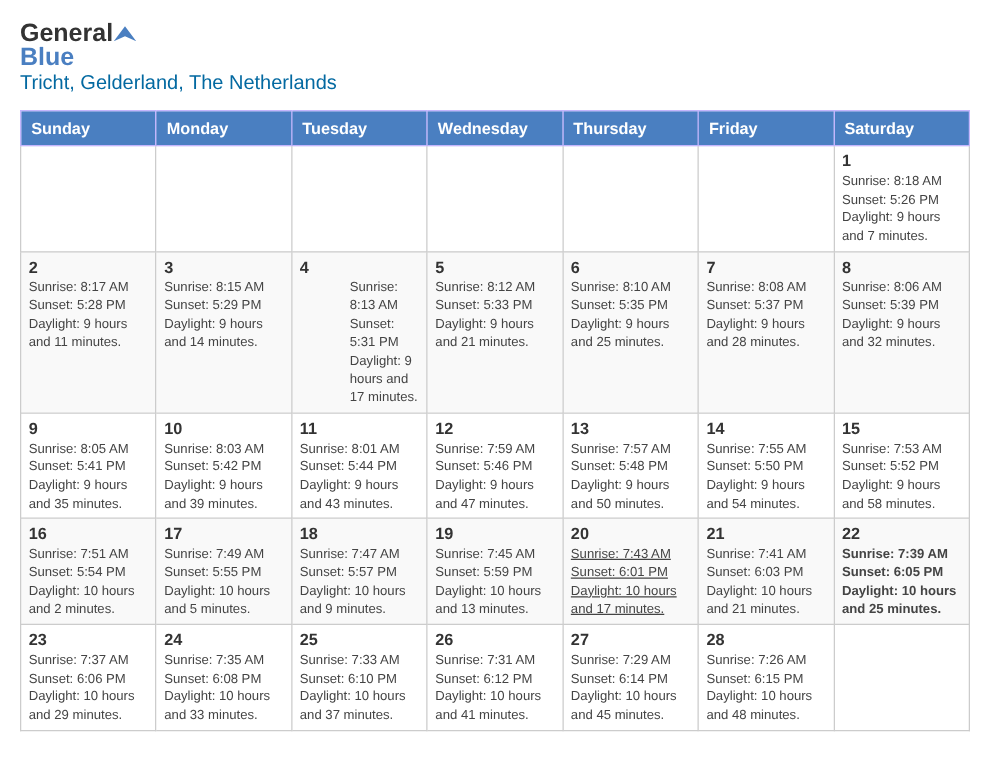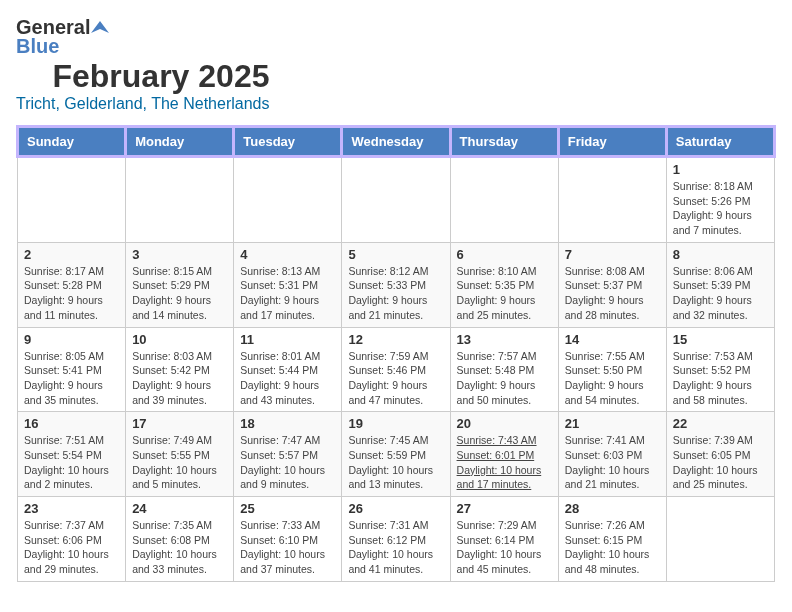--- a/index.html
+++ b/index.html
@@ -39,21 +39,21 @@
       border-collapse: collapse;
       border: 1px solid #ccc;
     }
     .calendar th {
       background-color: #4a7fc1;
       color: #fff;
       font-size: 13px;
       font-weight: bold;
       padding: 6px 8px;
       text-align: left;
-      border: 3px solid #c4b5fd;
+      border: 1px solid #c4b5fd;
     }
     .calendar td {
       vertical-align: top;
       border: 1px solid #ccc;
       padding: 4px 6px;
       width: 108px;
       min-height: 80px;
       background: #fff;
     }
     .calendar tr:nth-child(even) td {
@@ -82,21 +82,20 @@
   <div class="logo">
     <div style="display:flex;align-items:center;">
       <span style="font-size:20px;font-weight:bold;color:#333;">General</span>
       <svg width="18" height="18" viewBox="0 0 18 18" style="margin:0 1px;">
         <polygon points="9,2 18,14 9,10 0,14" fill="#4a7fc1"></polygon>
       </svg>
     </div>
     <span style="font-size:20px;font-weight:bold;color:#4a7fc1;margin-top:-4px;">Blue</span>
   </div>
   <div class="title-area">
-    <div class="main-title">February 2025</div>
     <div class="subtitle">Tricht, Gelderland, The Netherlands</div>
   </div>
 </div>
 
 <table class="calendar">
   <thead>
     <tr>
     <th>Sunday</th>
         <th>Monday</th>
         <th>Tuesday</th>
@@ -129,21 +128,21 @@
 Daylight: 9 hours and 11 minutes.</div>
         </td>
         <td>
           <span class="day-number">3</span>
           <div class="day-detail" style="white-space: pre-line;">Sunrise: 8:15 AM
 Sunset: 5:29 PM
 Daylight: 9 hours and 14 minutes.</div>
         </td>
         <td>
           <span class="day-number">4</span>
-          <div class="day-detail" style="white-space: pre-line;">Sunrise: 8:13 AM
+          <div class="day-detail" style="white-space: pre-line; margin-left: 40px;">Sunrise: 8:13 AM
 Sunset: 5:31 PM
 Daylight: 9 hours and 17 minutes.</div>
         </td>
         <td>
           <span class="day-number">5</span>
           <div class="day-detail" style="white-space: pre-line;">Sunrise: 8:12 AM
 Sunset: 5:33 PM
 Daylight: 9 hours and 21 minutes.</div>
         </td>
         <td>
@@ -241,21 +240,21 @@
 Daylight: 10 hours and 17 minutes.</div>
         </td>
         <td>
           <span class="day-number">21</span>
           <div class="day-detail" style="white-space: pre-line;">Sunrise: 7:41 AM
 Sunset: 6:03 PM
 Daylight: 10 hours and 21 minutes.</div>
         </td>
         <td>
           <span class="day-number">22</span>
-          <div class="day-detail" style="white-space: pre-line;">Sunrise: 7:39 AM
+          <div class="day-detail" style="white-space: pre-line; font-weight: bold;">Sunrise: 7:39 AM
 Sunset: 6:05 PM
 Daylight: 10 hours and 25 minutes.</div>
         </td>
       </tr>
       <tr>
         <td>
           <span class="day-number">23</span>
           <div class="day-detail" style="white-space: pre-line;">Sunrise: 7:37 AM
 Sunset: 6:06 PM
 Daylight: 10 hours and 29 minutes.</div>

